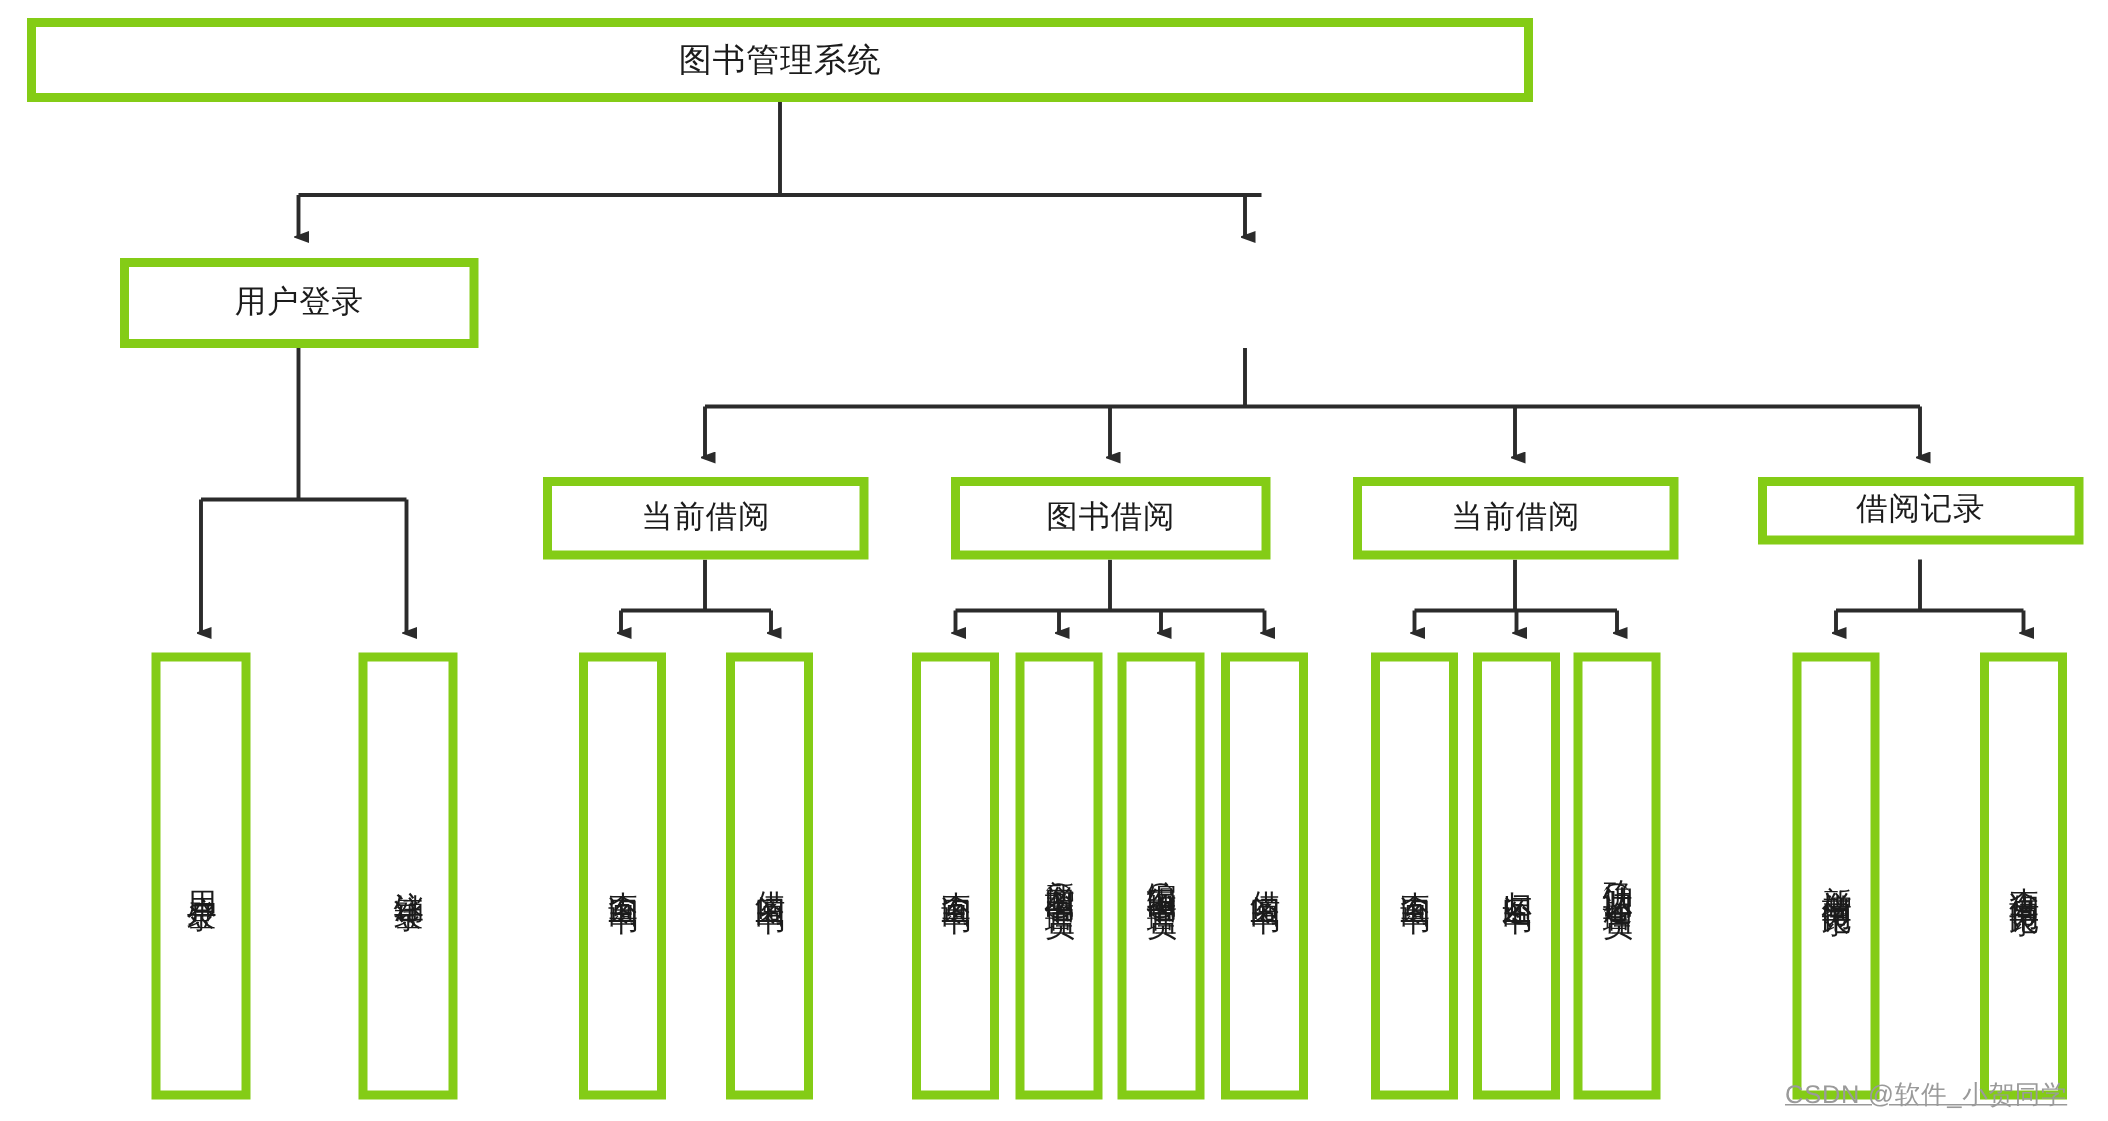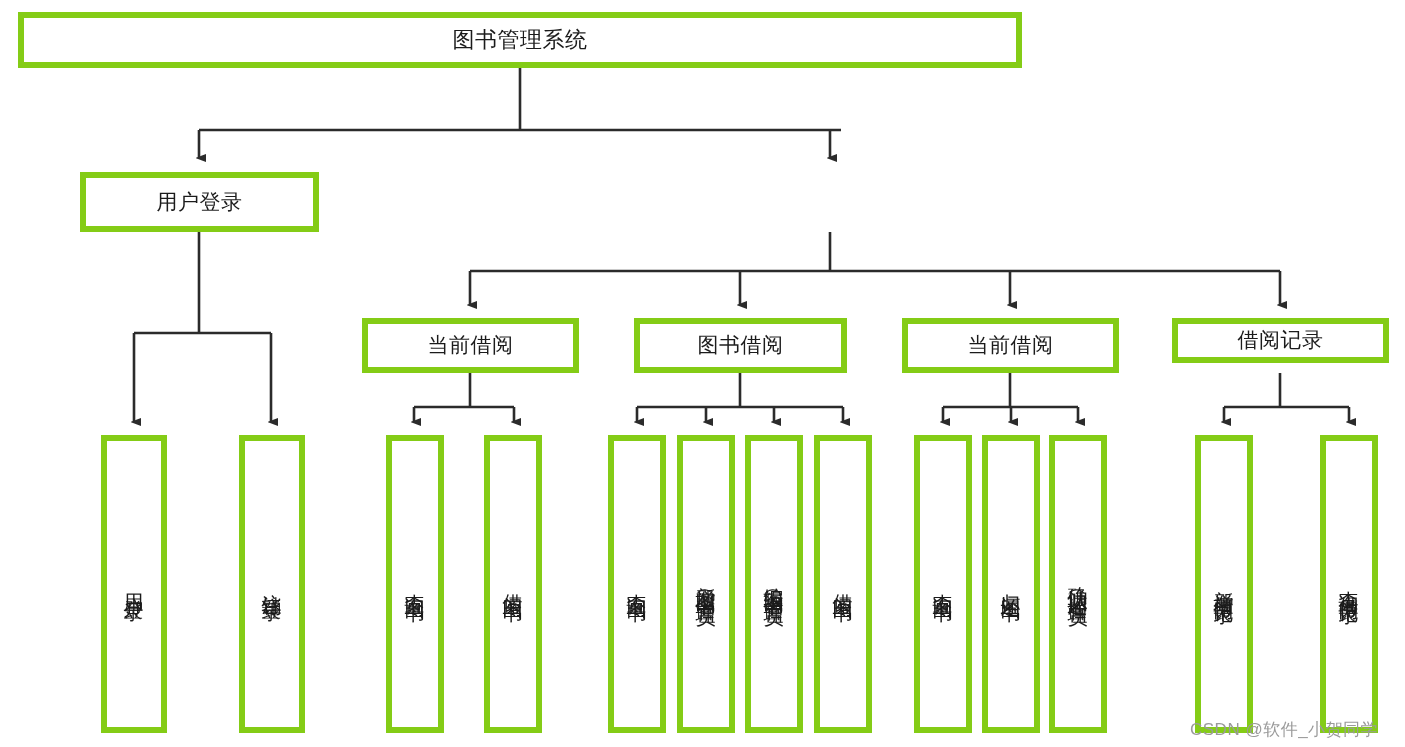--- a/index.html
+++ b/index.html
@@ -183,15 +183,15 @@
     <span class="node-label">确认归还（管理员）</span>
   </div>
 
   <div class="node leaf" style="left:1195px; top:435px; width:58px; height:298px;">
     <span class="node-label">新增借阅记录</span>
   </div>
   <div class="node leaf" style="left:1320px; top:435px; width:58px; height:298px;">
     <span class="node-label">查询借阅记录</span>
   </div>
 
-  <div class="watermark" style="left:1190px; top:718px;">CSDN @软件_小贺同学</div>
+  <div class="watermark" style="left:1190px; top:718px;text-decoration:underline;">CSDN @软件_小贺同学</div>
 
 </div>
 
 </body></html>

